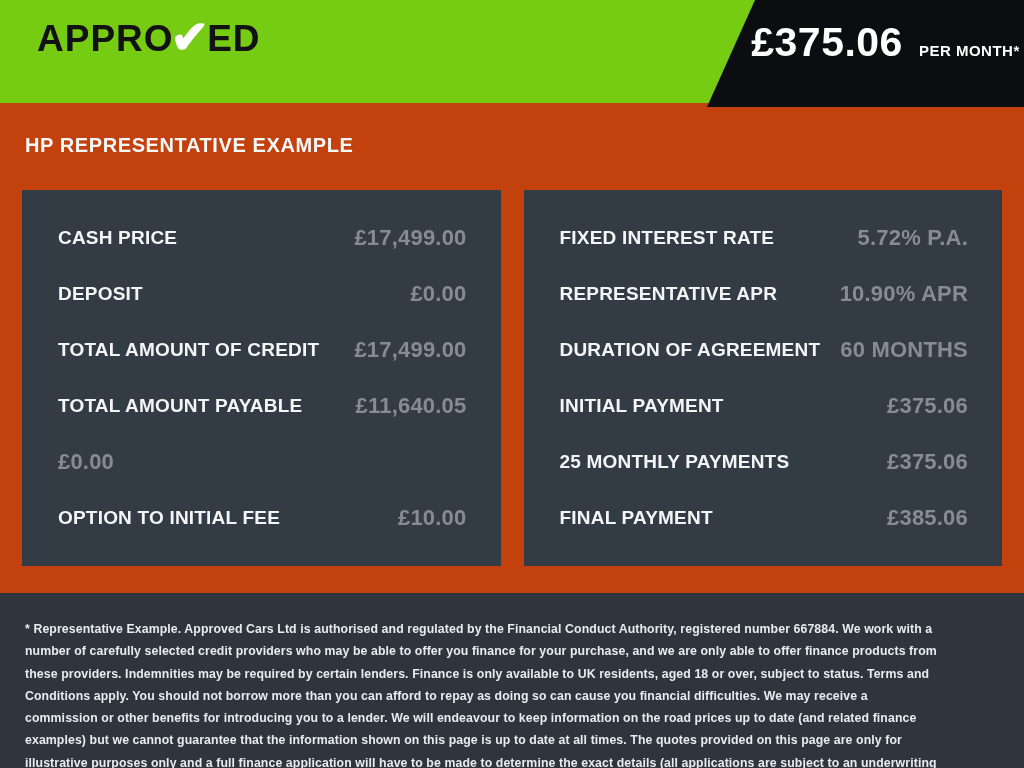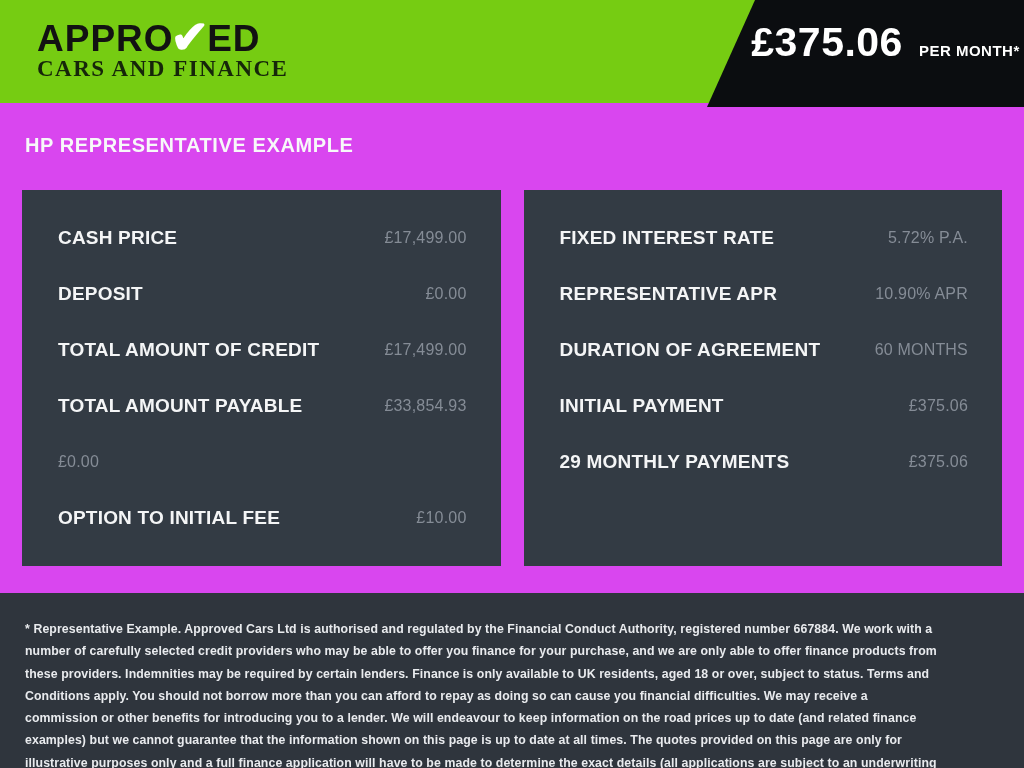--- a/index.html
+++ b/index.html
@@ -48,21 +48,21 @@
     line-height:60px;
   }
   .price-suffix {
     color:#ffffff; font-size:15px; font-weight:bold; letter-spacing:0.5px;
     margin-left:16px;
   }
 
   
   .main {
     width:1024px; height:490px;
-    background:#d946ef;
+    background:#c2410c;
     padding-top:31px;
   }
   .page-title {
     color:#f7f8f9; font-size:20px; font-weight:bold;
     letter-spacing:0.6px; margin-left:25px;
   }
   .panels {
     display:flex; gap:23px;
     margin:33px 22px 0 22px;
   }
@@ -74,21 +74,21 @@
   }
   .row {
     height:56px; display:flex;
     align-items:center; justify-content:space-between;
   }
   .row-label {
     color:#f4f5f6; font-size:19px; font-weight:bold; letter-spacing:0.2px;
     white-space:nowrap;
   }
   .row-value {
-    color:#858c96; font-size:16px; font-weight:normal; letter-spacing:0.2px;
+    color:#858c96; font-size:22px; font-weight:bold; letter-spacing:0.2px;
     white-space:nowrap;
   }
 
   
   .footer {
     width:1024px; height:175px;
     background:#2f353d;
     padding:25px 25px 0 25px;
   }
   .disclaimer {
@@ -99,21 +99,20 @@
 </head>
 <body>
 
 <div class="header">
   <div class="logo">
     <div class="logo-line1">
       <span>APPRO</span>
         <span class="logo-check">✔</span>
         <span>ED</span>
     </div>
-    <div class="logo-line2">CARS AND FINANCE</div>
   </div>
   <div class="price-box">
     <div class="price-inner">
       <span class="price-main">£375.06</span>
       <span class="price-suffix">PER MONTH*</span>
     </div>
   </div>
 </div>
 
 <div class="main">
@@ -129,21 +128,21 @@
       <div class="row">
         <span class="row-label">DEPOSIT</span>
         <span class="row-value">£0.00</span>
       </div>
       <div class="row">
         <span class="row-label">TOTAL AMOUNT OF CREDIT</span>
         <span class="row-value">£17,499.00</span>
       </div>
       <div class="row">
         <span class="row-label">TOTAL AMOUNT PAYABLE</span>
-        <span class="row-value">£33,854.93</span>
+        <span class="row-value">£11,640.05</span>
       </div>
       <div class="row">
         <span class="row-value">£0.00</span>
       </div>
       <div class="row">
         <span class="row-label">OPTION TO INITIAL FEE</span>
         <span class="row-value">£10.00</span>
       </div>
     </div>
 
@@ -158,22 +157,26 @@
       </div>
       <div class="row">
         <span class="row-label">DURATION OF AGREEMENT</span>
         <span class="row-value">60 MONTHS</span>
       </div>
       <div class="row">
         <span class="row-label">INITIAL PAYMENT</span>
         <span class="row-value">£375.06</span>
       </div>
       <div class="row">
-        <span class="row-label">29 MONTHLY PAYMENTS</span>
+        <span class="row-label">25 MONTHLY PAYMENTS</span>
         <span class="row-value">£375.06</span>
+      </div>
+      <div class="row">
+        <span class="row-label">FINAL PAYMENT</span>
+        <span class="row-value">£385.06</span>
       </div>
     </div>
 
   </div>
 </div>
 
 <div class="footer">
   <p class="disclaimer">* Representative Example. Approved Cars Ltd is authorised and regulated by the Financial Conduct Authority, registered number 667884. We work with a number of carefully selected credit providers who may be able to offer you finance for your purchase, and we are only able to offer finance products from these providers. Indemnities may be required by certain lenders. Finance is only available to UK residents, aged 18 or over, subject to status. Terms and Conditions apply. You should not borrow more than you can afford to repay as doing so can cause you financial difficulties. We may receive a commission or other benefits for introducing you to a lender. We will endeavour to keep information on the road prices up to date (and related finance examples) but we cannot guarantee that the information shown on this page is up to date at all times. The quotes provided on this page are only for illustrative purposes only and a full finance application will have to be made to determine the exact details (all applications are subject to an underwriting decision and are subject to status). Approved Cars Ltd acts as a credit broker and not a lender. Address: Unit 1, 2 &amp; 3 Branbridges Estate, East Peckham, TN12 5HD</p>
 </div>
 

